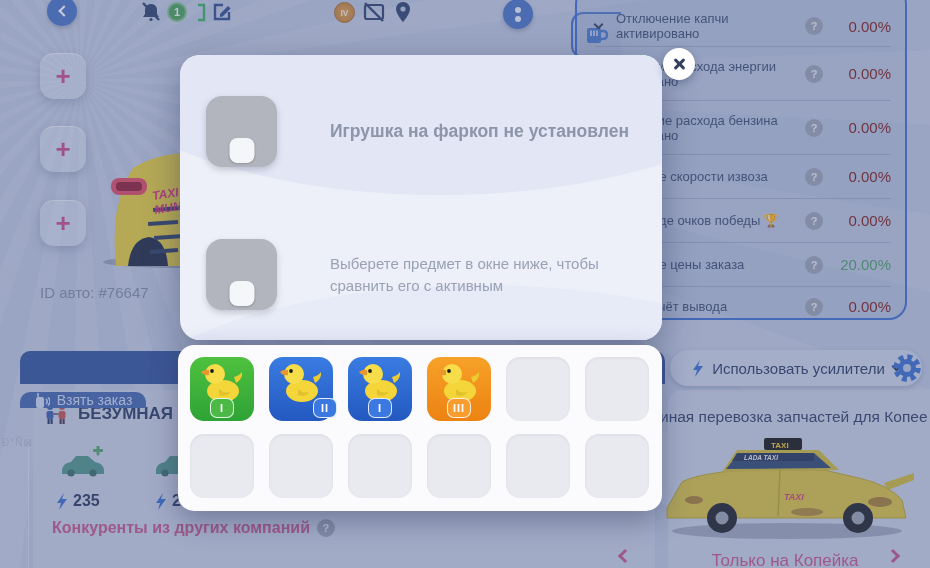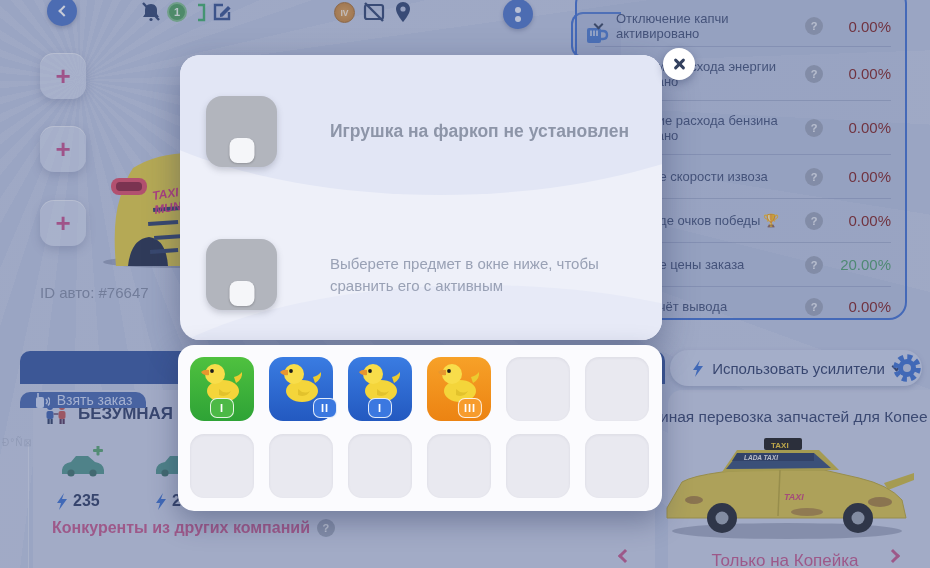--- a/index.html
+++ b/index.html
@@ -411,21 +411,21 @@
     </div>
     <div class="tile tile-orange">
       <svg class="duck" width="48" height="44" viewBox="0 0 48 44" style="display: block;">
         <path d="M38 22 q7 -4 6 -11 q-3 4 -8 5 z" fill="#eccb30"></path>
         <ellipse cx="25" cy="30" rx="16" ry="11" fill="#f4d53a"></ellipse>
         <circle cx="17" cy="13" r="10" fill="#f8dd4a"></circle>
         <path d="M3 11 q3 -3 8 -2 l0 5 q-5 1 -8 -3 z" fill="#e8962e"></path>
         <circle cx="14" cy="10" r="1.9" fill="#1c1c1c"></circle>
         <path d="M21 28 q6 6 12 2 q-4 7 -12 4 z" fill="#e2c22c"></path>
       </svg>
-      <span class="badge" style="display: flex; margin-left: 11px;">III</span>
+      <span class="badge" style="display: flex;">III</span>
     </div>
     <div class="tile"></div>
     <div class="tile"></div>
     <div class="tile"></div>
     <div class="tile"></div>
     <div class="tile"></div>
     <div class="tile"></div>
     <div class="tile"></div>
     <div class="tile"></div>
   </div>

